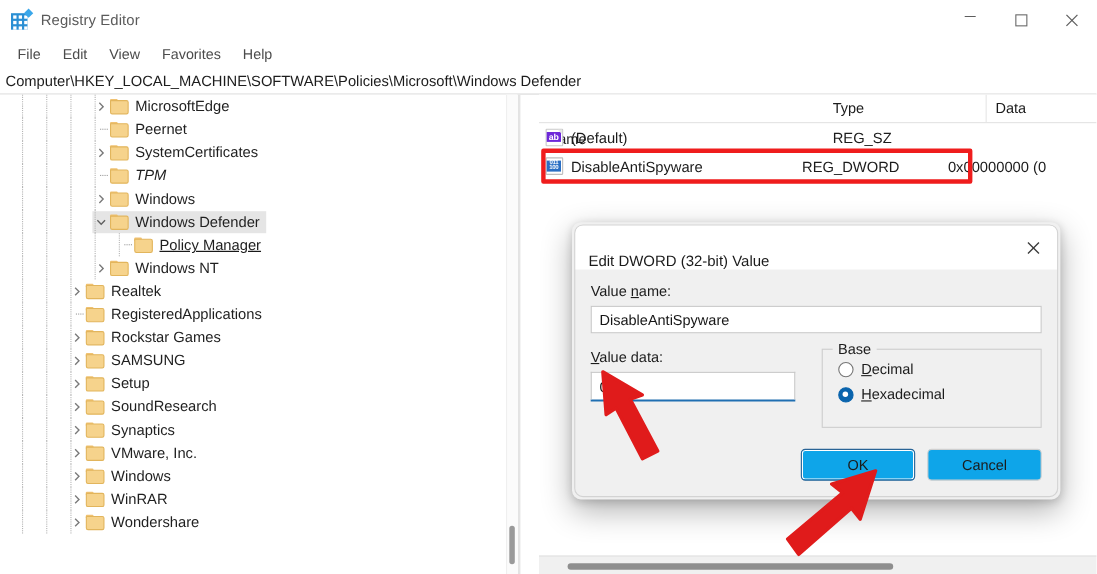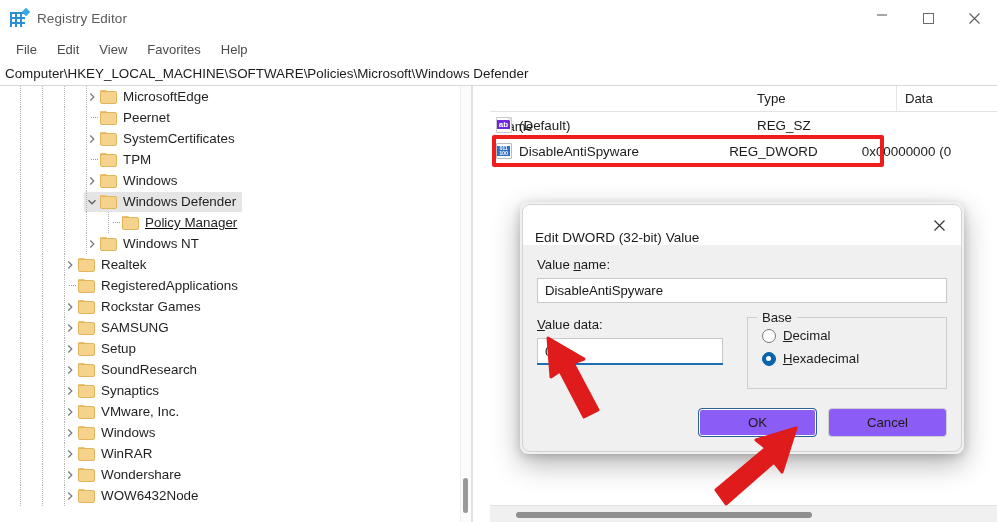--- a/index.html
+++ b/index.html
@@ -344,22 +344,22 @@
     background: #ffffff; border-radius: 50%;
   }
   .radio-label { font-size: 13.2px; color: #1c1c1c; }
   .radio-label u { text-decoration: underline; }
 
   .dlg-buttons {
     position: absolute; right: 14px; bottom: 14px;
     display: flex; gap: 11px;
   }
   .btn {
-    width: 119px; height: 29px;
-    background: #8b5cf6;
+    width: 104px; height: 29px;
+    background: #0ea5e9;
     border: 1px solid #cfcfcf;
     border-radius: 4px;
     display: flex; align-items: center; justify-content: center;
     font-size: 13.2px; color: #1b1b1b;
   }
   .btn.focus {
     border: 1.6px solid #2a6496;
     box-shadow: 0 0 0 1px #ffffff inset;
   }
 
@@ -456,21 +456,21 @@
             <div class="back"></div>
           </div>
           <span class="tree-label">SystemCertificates</span>
         </div>
       </div>
       <div class="tree-row">
         <div class="vline" style="left: 20px;"></div>
         <div class="vline" style="left: 42px;"></div>
         <div class="vline" style="left: 64px;"></div>
         <div class="vline" style="left: 86px;"></div>
-        <div class="row-hit" style="margin-left: 84px;">
+        <div class="row-hit" style="margin-left: 84px; font-style: italic;">
           <div class="dashline"></div>
           <div class="folder">
             <div class="tab"></div>
             <div class="back"></div>
           </div>
           <span class="tree-label">TPM</span>
         </div>
       </div>
       <div class="tree-row">
         <div class="vline" style="left: 20px;"></div>
@@ -715,37 +715,20 @@
           <div class="chev">
             <svg width="10" height="10" viewBox="0 0 10 10">
               <path d="M3.3 1.5 L6.8 5 L3.3 8.5" fill="none" stroke="#7a7a7a" stroke-width="1.25"></path>
             </svg>
           </div>
           <div class="folder">
             <div class="tab"></div>
             <div class="back"></div>
           </div>
           <span class="tree-label">Wondershare</span>
-        </div>
-      </div>
-      <div class="tree-row">
-        <div class="vline" style="left: 20px;"></div>
-        <div class="vline" style="left: 42px;"></div>
-        <div class="vline" style="left: 64px;"></div>
-        <div class="row-hit" style="margin-left: 62px;">
-          <div class="chev">
-            <svg width="10" height="10" viewBox="0 0 10 10">
-              <path d="M3.3 1.5 L6.8 5 L3.3 8.5" fill="none" stroke="#7a7a7a" stroke-width="1.25"></path>
-            </svg>
-          </div>
-          <div class="folder">
-            <div class="tab"></div>
-            <div class="back"></div>
-          </div>
-          <span class="tree-label">WOW6432Node</span>
         </div>
       </div>
     </div>
   <div class="tree-scroll-track"></div>
   <div class="tree-scroll-thumb"></div>
   <div class="splitter"></div>
 
   <div class="list-pane">
     <div class="list-header">
       <div class="lh-cell lh-name">Name</div>

